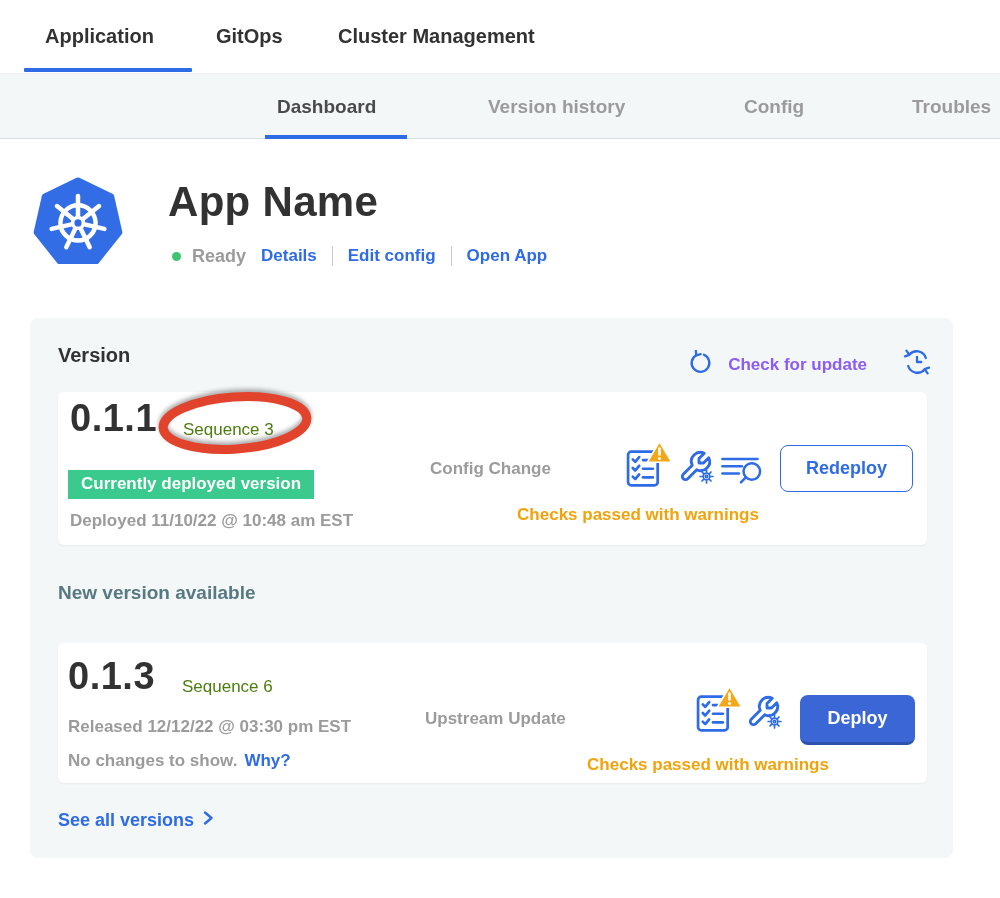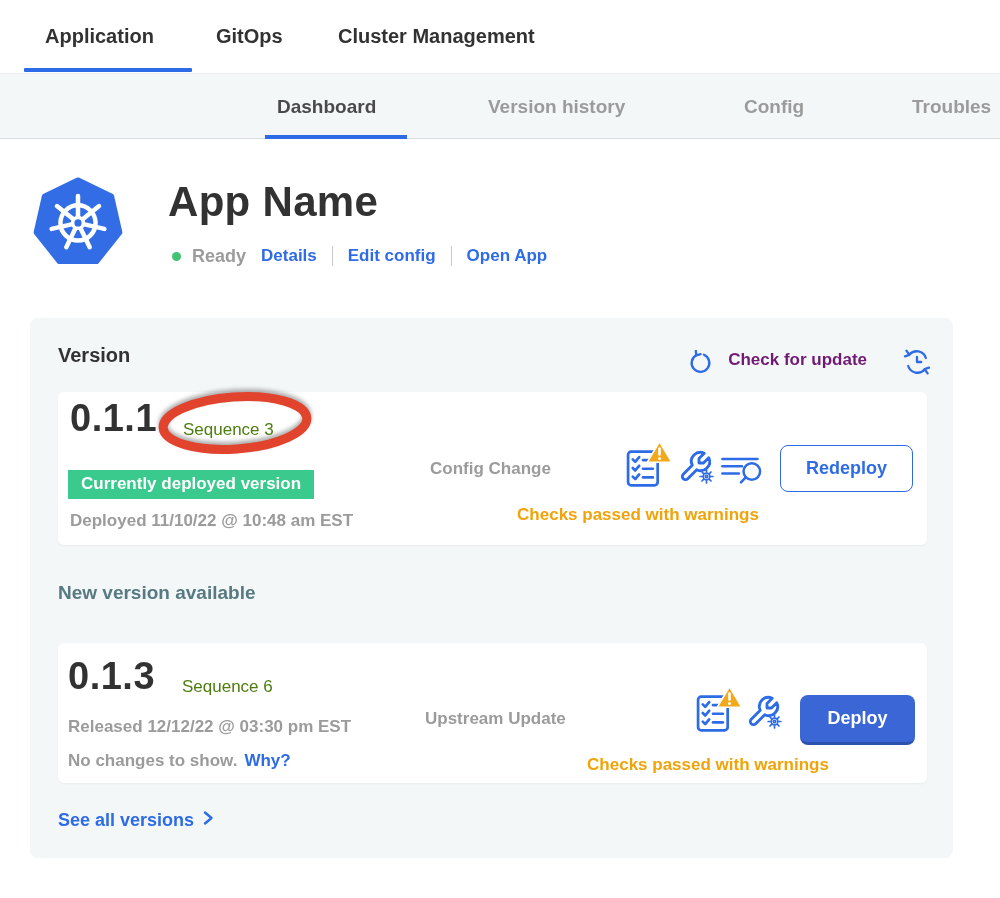--- a/index.html
+++ b/index.html
@@ -32,22 +32,22 @@
   .dot { width:9px; height:9px; border-radius:50%; background:#41c472; }
   .ready { font-size:18px; font-weight:600; color:#9b9b9b; margin-left:-4px; }
   .hlink { font-size:17px; font-weight:700; color:#2e6be6; text-decoration:none; cursor:pointer; }
   .vd { width:1px; height:20px; background:#c6cacd; }
 
   
   .panel { position:absolute; left:30px; top:318px; width:923px; height:540px;
     background:#f4f7f8; border-radius:8px; }
   .panel h2 { position:absolute; left:28px; top:26px; font-size:20px; font-weight:700; color:#323232; }
   .actions { position:absolute; top:30px; right:22px; display:flex; align-items:center; gap:36px; }
-  .action { display:flex; align-items:flex-start; gap:16px; font-size:17px; font-weight:700;
-    color:#701a75; cursor:pointer; white-space:nowrap; }
+  .action { display:flex; align-items:center; gap:16px; font-size:17px; font-weight:700;
+    color:#8b5cf6; cursor:pointer; white-space:nowrap; }
 
   .card { position:absolute; left:28px; width:869px; background:#fff; border-radius:6px;
     box-shadow:0 1px 2px rgba(0,0,0,.05); }
   .card1 { top:74px; height:153px; }
   .card2 { top:325px; height:140px; }
 
   .vernum { position:absolute; font-size:38px; font-weight:800; color:#323232; letter-spacing:.5px; }
   .seq { position:absolute; font-size:17px; font-weight:500; color:#4d7c0f;text-align:center; }
   .badge { position:absolute; left:10px; top:78px; background:#3aca8d; color:#fff;
     font-size:17px; font-weight:700; padding:4px 13px 5px; border-radius:0; }

